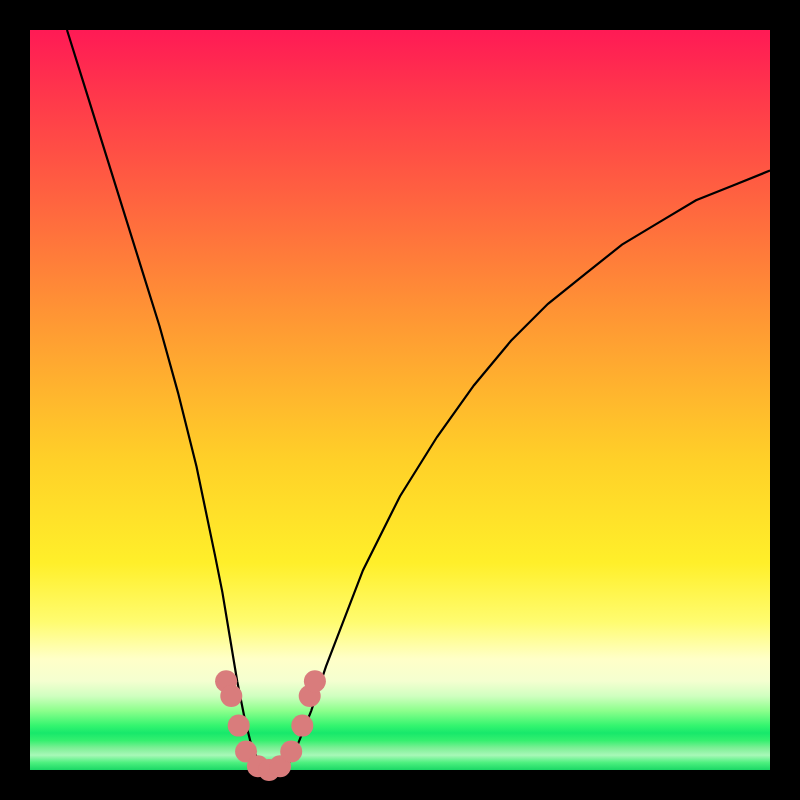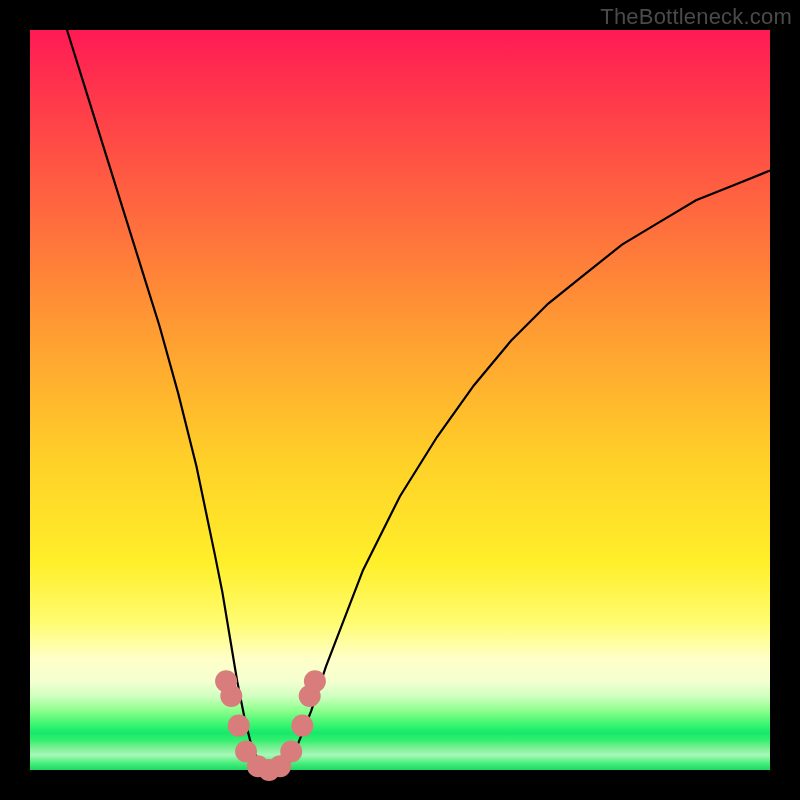--- a/index.html
+++ b/index.html
@@ -117,14 +117,13 @@
       <circle cx="227.9" cy="736.3" r="11"></circle>
       <circle cx="239.0" cy="740.0" r="11"></circle>
       <circle cx="250.1" cy="736.3" r="11"></circle>
       <circle cx="261.2" cy="721.5" r="11"></circle>
       <circle cx="272.3" cy="695.6" r="11"></circle>
       <circle cx="279.7" cy="666.0" r="11"></circle>
       <circle cx="284.9" cy="651.2" r="11"></circle>
     </g>
   </svg>
 
-  <div class="watermark">TheBottleneck.com</div>
 </div>
 
 </body></html>

